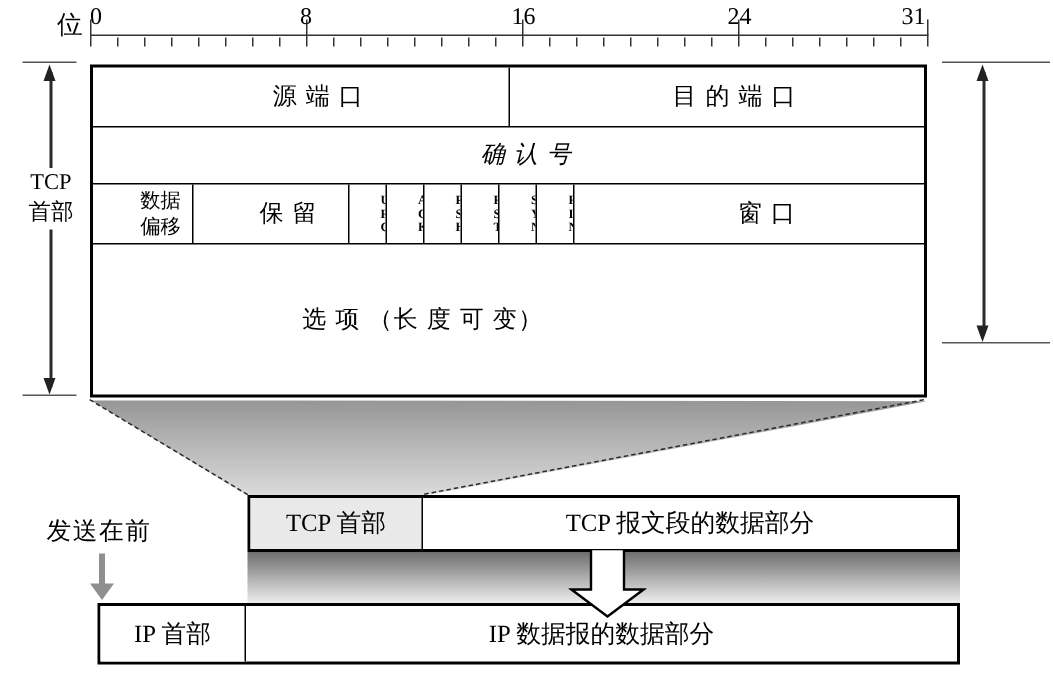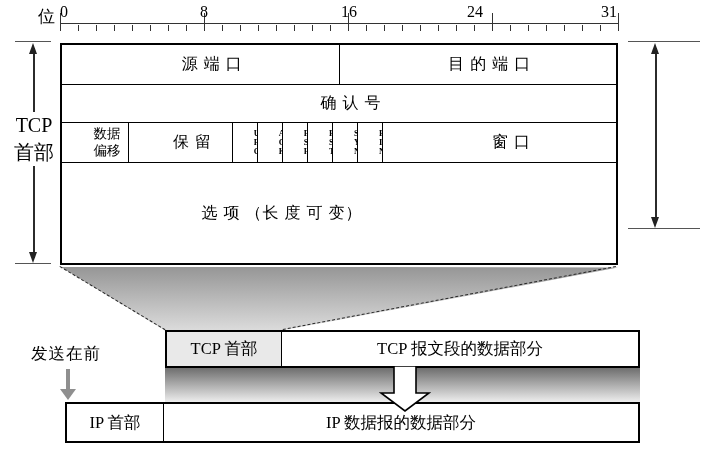--- a/index.html
+++ b/index.html
@@ -36,21 +36,21 @@
   .flag-cell{width:18px;flex:0 0 18px;font-size:8.5px;font-weight:bold;
              line-height:1.05;letter-spacing:0;}
 
   
   .hline{position:absolute;height:0;border-top:1.4px solid #555;}
   .vshaft{position:absolute;width:1.6px;background:#2b2b2b;}
   .ah{position:absolute;width:0;height:0;border-left:4.5px solid transparent;border-right:4.5px solid transparent;}
   .ah.up{border-bottom:11px solid #222;}
   .ah.down{border-top:11px solid #222;}
   .bracket-label{position:absolute;background:#fff;text-align:center;line-height:1.35;}
-  #tcp-bracket-label{left:10px;top:112px;width:48px;font-size:20px;}
+  #tcp-bracket-label{left:10px;top:112px;width:48px;font-size:15px;}
   #fixed-note{left:617px;top:101px;width:85px;font-size:15px;}
 
   
   #wedge{
     left:60px;top:266.5px;width:558px;height:64px;
     background:linear-gradient(#969696,#dcdcdc);
     -webkit-clip-path:polygon(0 0,100% 1px,39.8% 100%,18.8% 100%);
     clip-path:polygon(0 0,100% 1px,39.8% 100%,18.8% 100%);
   }
   .dash{position:absolute;height:0;border-top:1.6px dashed #2a2a2a;transform-origin:0 0;}
@@ -122,21 +122,21 @@
       <div class="tick minor" style="left: 528px;"></div>
       <div class="tick minor" style="left: 546px;"></div>
       <div class="tick minor" style="left: 564px;"></div>
       <div class="tick minor" style="left: 582px;"></div>
       <div class="tick minor" style="left: 600px;"></div>
       <div class="tick major" style="left: 618px;"></div>
     </div>
   <span class="ruler-num" style="left:64px">0</span>
   <span class="ruler-num" style="left:204px">8</span>
   <span class="ruler-num" style="left:349px">16</span>
-  <span class="ruler-num" style="left:475px">24</span>
+  <span class="ruler-num" style="left:493px">24</span>
   <span class="ruler-num" style="left:609px">31</span>
 
   <div class="hline" style="left:15px;top:41px;width:36px;"></div>
   <div class="hline" style="left:15px;top:263px;width:36px;"></div>
   <div class="vshaft" style="left:33px;top:48px;height:210px;"></div>
   <div class="ah up" style="left:29px;top:43px;"></div>
   <div class="ah down" style="left:29px;top:252px;"></div>
   <div id="tcp-bracket-label" class="bracket-label txt">TCP
 首部</div>
 
@@ -144,21 +144,21 @@
   <div class="hline" style="left:628px;top:228px;width:72px;"></div>
   <div class="vshaft" style="left:655px;top:48px;height:174px;"></div>
   <div class="ah up" style="left:651px;top:43px;"></div>
   <div class="ah down" style="left:651px;top:217px;"></div>
 
   <div id="hdr-table" class="abs">
     <div class="t-row" style="flex:0 0 39px;">
       <div class="cell grow txt">源 端 口</div>
       <div class="cell grow txt">目 的 端 口</div>
     </div>
-    <div class="t-row" style="flex:0 0 38px;">
+    <div class="t-row" style="flex:0 0 38px;font-style:italic;">
       <div class="cell grow txt">确 认 号</div>
     </div>
     <div class="t-row" style="flex:0 0 40px;">
       <div class="cell offset-cell txt" style="flex:0 0 66px;">数据
 偏移</div>
       <div class="cell txt" style="flex:0 0 104px;">保 留</div>
       <div class="cell flag-cell txt">U
 R
 G</div>
       <div class="cell flag-cell txt">A

